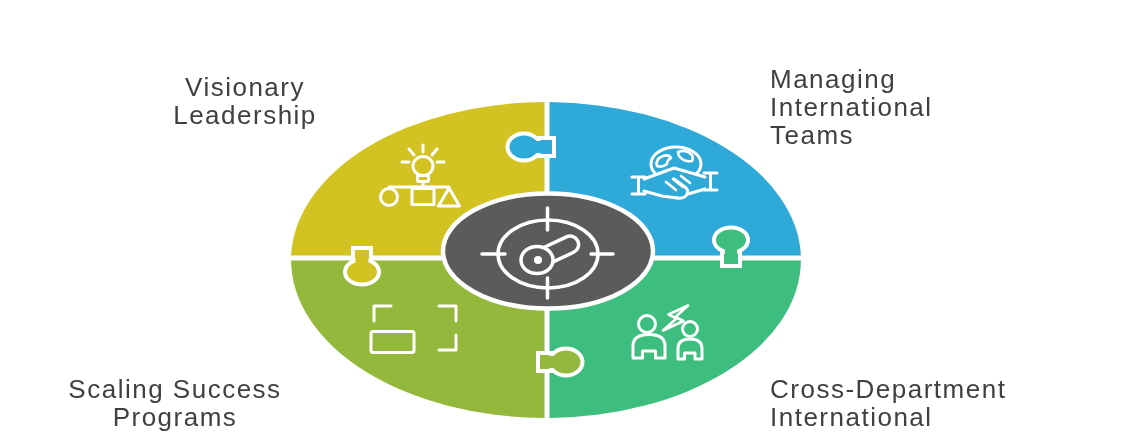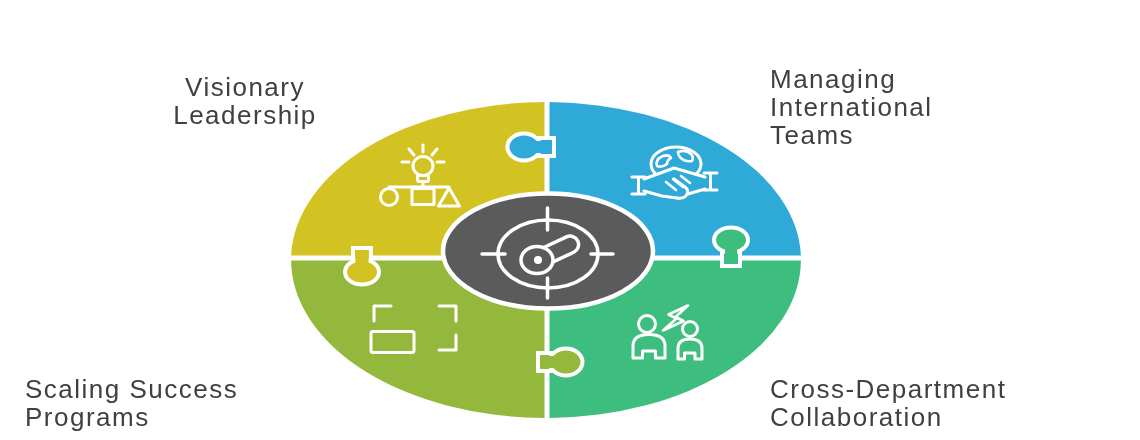--- a/index.html
+++ b/index.html
@@ -7,21 +7,21 @@
     position:relative; width:1140px; height:440px; background:#ffffff;
     font-family:"Liberation Sans", sans-serif; overflow:hidden;
   }
   .puzzle-svg { position:absolute; left:0; top:0; }
   .seg-label {
     position:absolute; color:#404040; font-size:26px; line-height:28px;
     letter-spacing:1.5px; white-space:pre-line;
   }
   .lbl-tl { left:100px; top:73px;  width:290px; text-align:center; }
   .lbl-tr { left:770px; top:65px;  width:340px; text-align:left; }
-  .lbl-bl { left:25px;  top:375px; width:300px; text-align:left; }
+  .lbl-bl { left:25px;  top:375px; width:300px; text-align:center; }
   .lbl-br { left:770px; top:375px; width:345px; text-align:left; }
 
   .knob-stroke { stroke:#ffffff; stroke-width:4; }
   .icon-line   { stroke:#ffffff; stroke-width:3; fill:none;
                  stroke-linecap:round; stroke-linejoin:round; }
   .icon-line-thin { stroke:#ffffff; stroke-width:2.6; fill:none;
                  stroke-linecap:round; stroke-linejoin:round; }
   .gauge-line  { stroke:#ffffff; stroke-width:3.5; fill:none; stroke-linecap:round; }
 </style>
 </head>
@@ -109,16 +109,16 @@
       <circle cx="538" cy="260" r="4" fill="#ffffff"></circle>
     </g>
   </svg>
 
   <div class="seg-label lbl-tl">Visionary
 Leadership</div>
   <div class="seg-label lbl-tr">Managing
 International
 Teams</div>
   <div class="seg-label lbl-br">Cross-Department
-Collaboration</div>
+International</div>
   <div class="seg-label lbl-bl">Scaling Success
 Programs</div>
 </div>
 
 </body></html>

